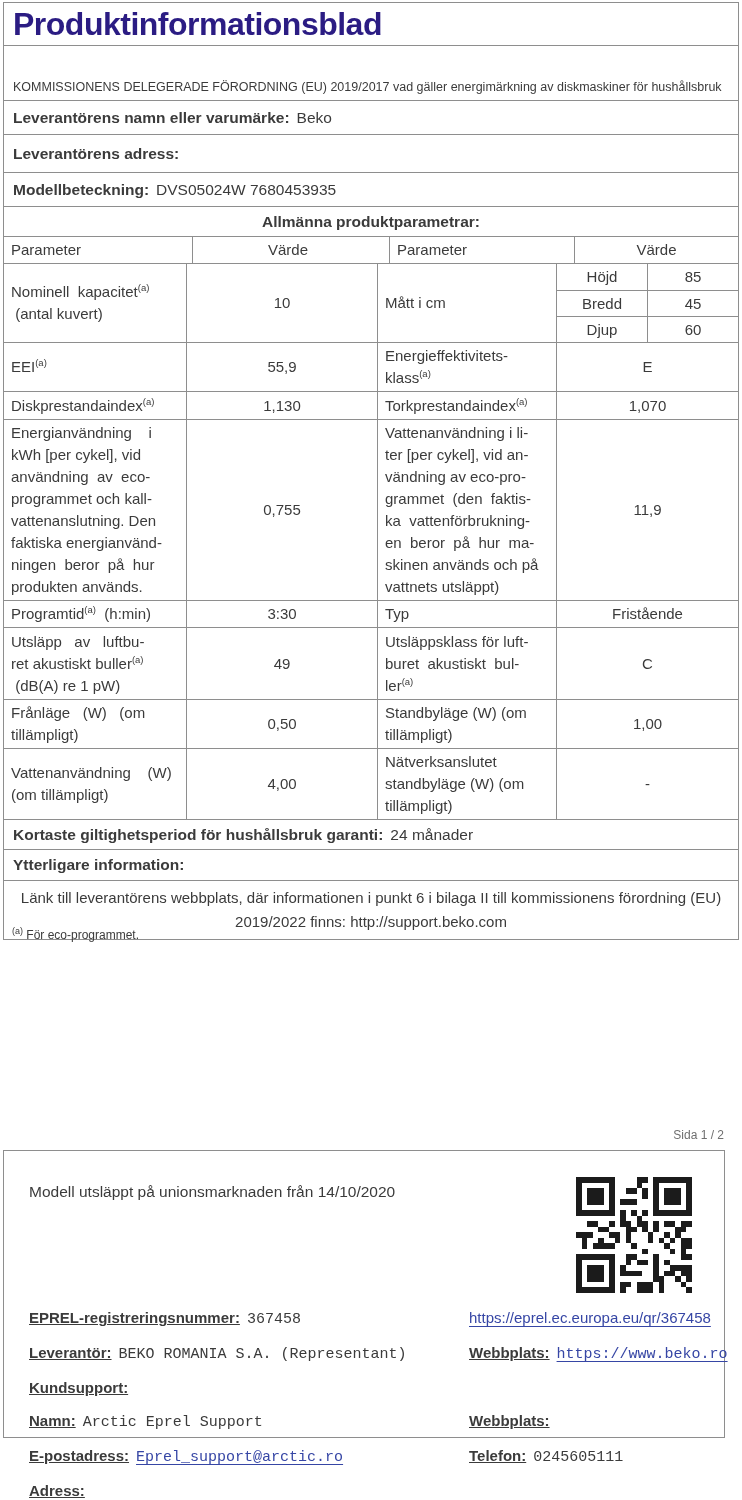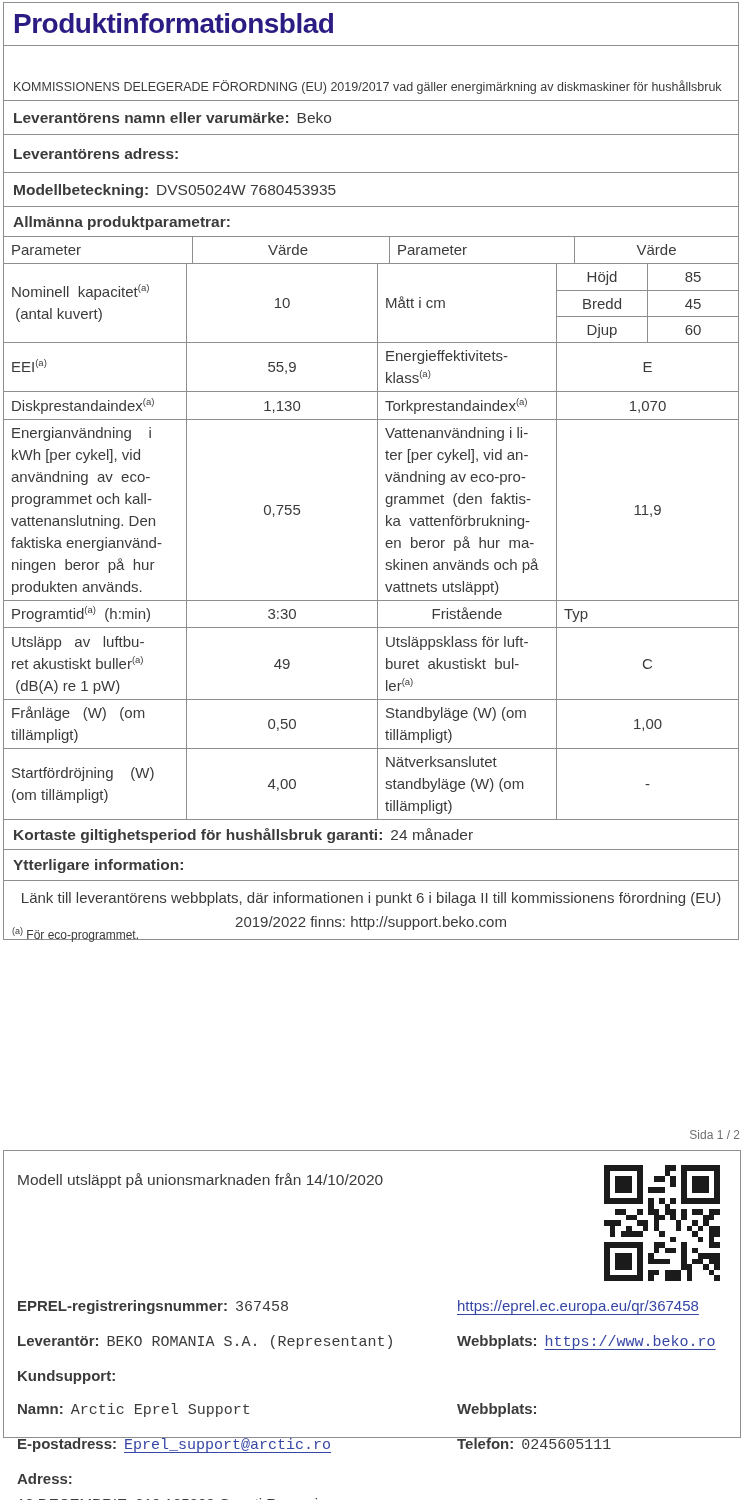--- a/index.html
+++ b/index.html
@@ -8,27 +8,27 @@
   }
   *{box-sizing:border-box;margin:0;padding:0;}
   html,body{width:742px;background:#fff;}
   body{position:relative;height:1500px;overflow:hidden;
        font-family:"Liberation Sans","DejaVu Sans",sans-serif;
        color:var(--c-text);font-size:15px;}
   .main-table{position:absolute;top:2px;left:3px;right:3px;border:1px solid var(--c-border);}
   .frow{border-top:1px solid var(--c-border);display:flex;align-items:center;padding:2px 9px;}
   .frow.first{border-top:none;}
   .r-title{min-height:42px;}
-  .doc-title{font-size:28px;font-weight:700;color:var(--c-title);letter-spacing:-.5px;}
+  .doc-title{font-size:32px;font-weight:700;color:var(--c-title);letter-spacing:-.5px;}
   .r-reg{min-height:55px;align-items:flex-end;}
   .reg-text{font-size:12.5px;line-height:1.7;color:var(--c-text);}
   .r-name{min-height:34px;}
   .r-addr{min-height:38px;}
   .r-model{min-height:34px;}
-  .r-general{min-height:30px;}
+  .r-general{min-height:30px;justify-content:center;}
   .lbl{font-weight:700;font-size:15.5px;}
   .val{margin-left:7px;font-size:15.5px;}
   
   .prow{display:grid;grid-template-columns:182px 191px 179px 1fr;border-top:1px solid var(--c-border);}
   .cell{display:flex;align-items:center;padding:2px 7px;line-height:22px;}
   .cell + .cell{border-left:1px solid var(--c-border);}
   .cell.value{justify-content:center;text-align:center;}
   .cell.nopad{padding:0;}
   .txt{white-space:pre-wrap;}
   sup{font-size:9.5px;vertical-align:super;line-height:0;}
@@ -46,30 +46,30 @@
   .r-link{min-height:55px;padding-top:5px;padding-bottom:5px;}
   .linkrow-text{line-height:24px;text-align:center;}
   .dims{display:grid;grid-template-rows:1fr 1fr 1fr;width:100%;align-self:stretch;}
   .dim-row{display:grid;grid-template-columns:91px 1fr;}
   .dim-row + .dim-row{border-top:1px solid var(--c-border);}
   .dim-name,.dim-val{display:flex;align-items:center;justify-content:center;min-height:25px;}
   .dim-name{border-right:1px solid var(--c-border);}
   .footnote{position:absolute;top:928px;left:12px;font-size:12px;color:var(--c-text);}
   .footnote sup{font-size:9px;}
   
-  .bottom-section{position:absolute;top:1128px;left:3px;right:1px;}
+  .bottom-section{position:absolute;top:1128px;left:3px;right:17px;}
   .page-indicator{text-align:right;font-size:12px;color:var(--c-muted);padding-right:1px;line-height:14px;margin-bottom:8px;}
-  .bottom-box{border:1px solid var(--c-border);height:288px;padding:4px;}
+  .bottom-box{border:1px solid var(--c-border);height:288px;padding:16px;}
   .box-top{display:flex;justify-content:space-between;align-items:flex-start;padding:10px 16px 0 9px;}
   .market-date{font-size:15.5px;padding-top:6px;}
   .qr{width:116px;height:116px;flex:0 0 auto;}
   .b-rows{padding:14px 9px 0 9px;}
   .b-row{display:grid;grid-template-columns:440px 1fr;margin-bottom:11px;line-height:22px;}
   .b-row .b-left,.b-row .b-right{display:flex;align-items:baseline;}
-  .b-lbl{font-weight:700;}
+  .b-lbl{font-weight:700;text-decoration:underline;}
   .b-val{margin-left:7px;font-family:Liberation Mono, monospace;}
   a.link{color:var(--c-link);text-decoration:underline;text-underline-offset:3px;white-space:nowrap;}
   .addr-label-row{margin-bottom:3px;}
 </style>
 </head>
 <body>
 
 <div class="main-table">
 
   <div class="frow first r-title">
@@ -194,25 +194,25 @@
       </div>
   </div>
 
   <div class="prow r-prog">
     <div class="cell">
         <div class="txt"><span>Programtid</span><sup>(a)</sup><span>  (h:min)</span></div>
       </div>
     <div class="cell value">
         <div class="txt">3:30</div>
       </div>
+    <div class="cell">
+        <div class="txt">Typ</div>
+      </div>
     <div class="cell value">
         <div class="txt">Fristående</div>
-      </div>
-    <div class="cell">
-        <div class="txt">Typ</div>
       </div>
   </div>
 
   <div class="prow r-noise">
     <div class="cell">
         <div class="txt"><span>Utsläpp   av   luftbu-
 ret akustiskt buller</span><sup>(a)</sup><span>
  (dB(A) re 1 pW)</span></div>
       </div>
     <div class="cell value">
@@ -240,21 +240,21 @@
         <div class="txt">Standbyläge (W) (om
 tillämpligt)</div>
       </div>
     <div class="cell value">
         <div class="txt">1,00</div>
       </div>
   </div>
 
   <div class="prow r-delay">
     <div class="cell">
-        <div class="txt">Startfördröjning    (W)
+        <div class="txt">Vattenanvändning    (W)
 (om tillämpligt)</div>
       </div>
     <div class="cell value">
         <div class="txt">4,00</div>
       </div>
     <div class="cell">
         <div class="txt">Nätverksanslutet
 standbyläge (W) (om
 tillämpligt)</div>
       </div>

